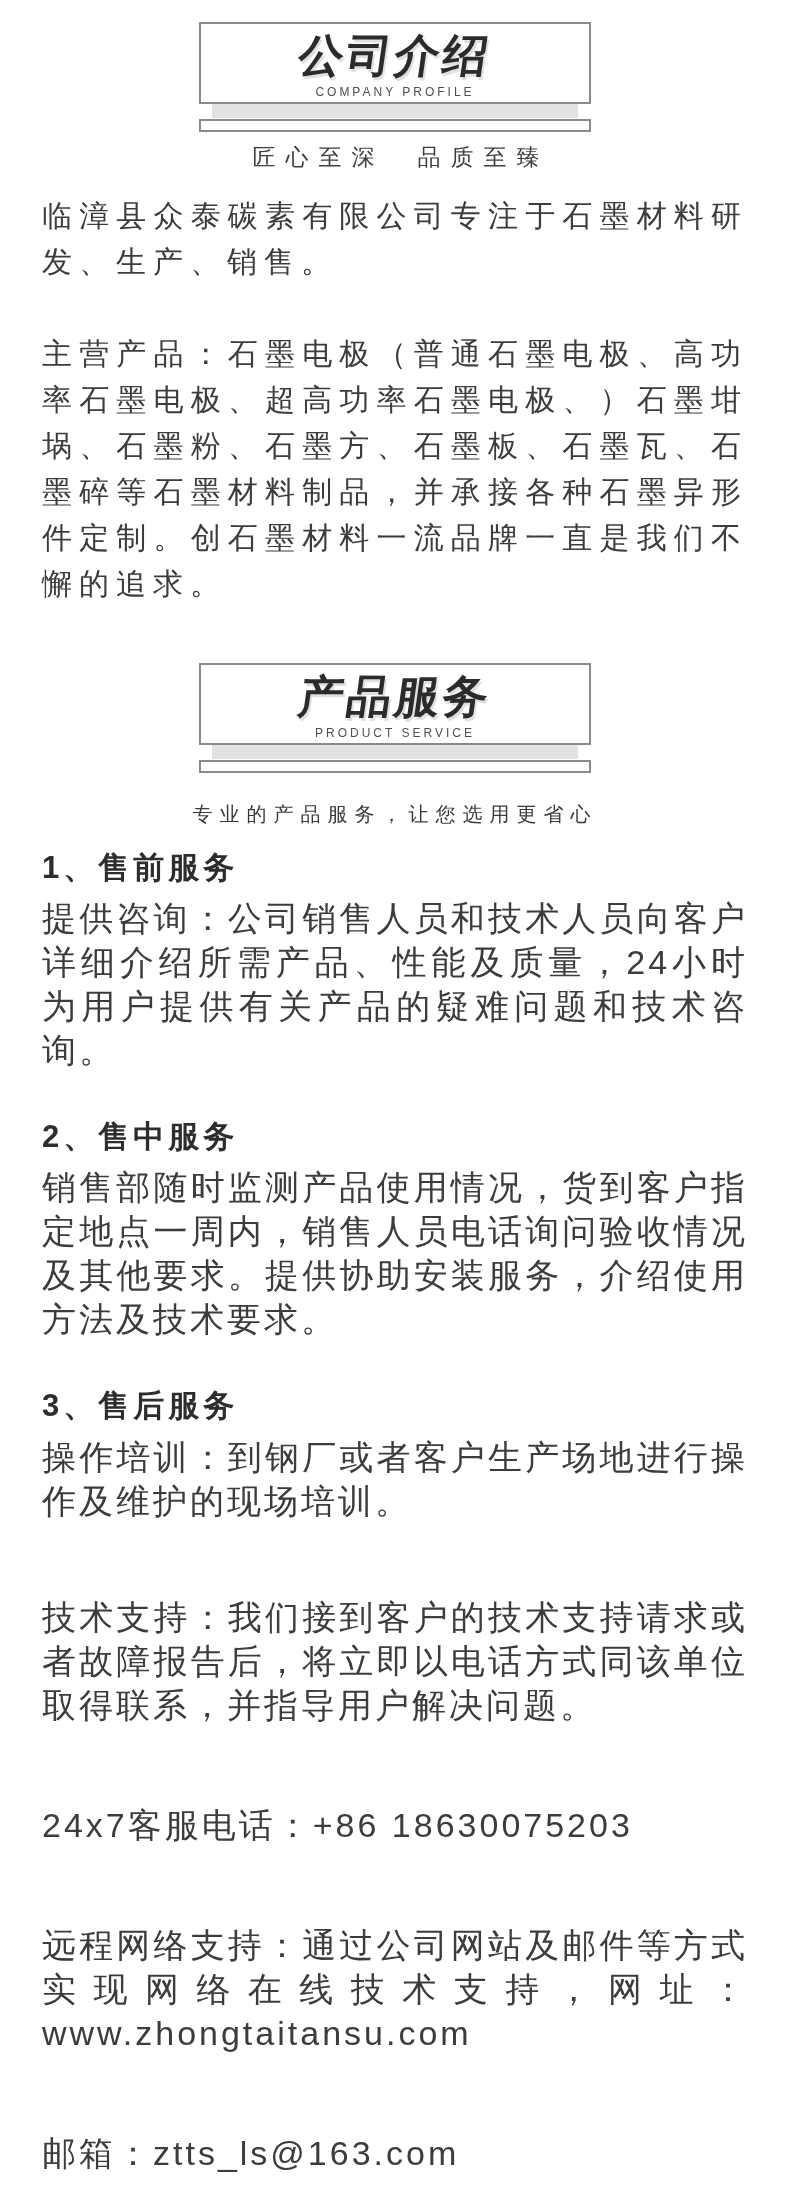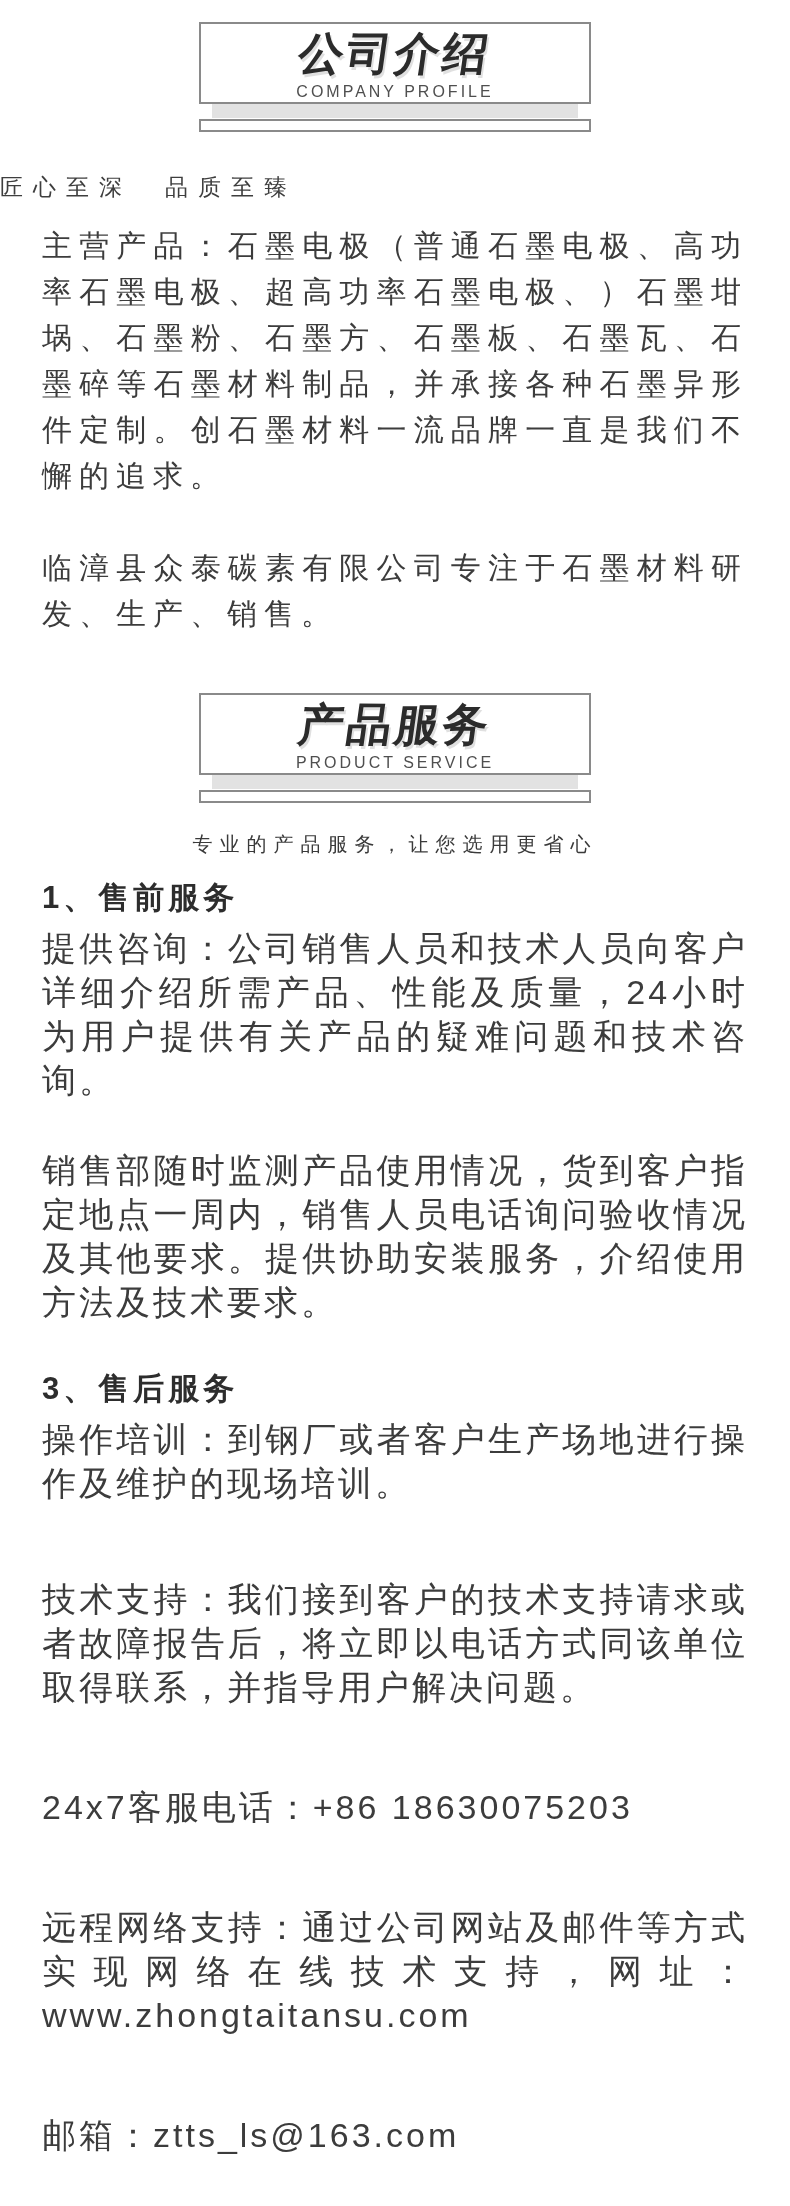--- a/index.html
+++ b/index.html
@@ -31,21 +31,21 @@
     font-weight: 700;
     color: #2b2b2b;
     letter-spacing: 3px;
     transform: skewX(-8deg);
     text-shadow: 2px 3px 0 rgba(0,0,0,0.12);
     line-height: 1;
     white-space: nowrap;
   }
   .banner-sub {
     margin-top: 8px;
-    font-size: 16px;
+    font-size: 12px;
     color: #4f4f4f;
     letter-spacing: 3px;
     line-height: 1;
     white-space: nowrap;
   }
   .banner-bar {
     height: 14px;
     margin: 0 13px;
     background: #e2e2e2;
   }
@@ -53,25 +53,27 @@
     height: 13px;
     margin-top: 1px;
     border: 2px solid #8a8a8a;
     background: #ffffff;
   }
   .company-banner { margin-top: 22px; }
   .service-banner { margin-top: 56px; }
 
   
   .slogan {
-    margin-top: 40px;
+    margin-top: 10px;
+    text-align: center;
     font-size: 23px;
     color: #3e3e3e;
     letter-spacing: 10px;
     white-space: nowrap;
+    padding-left: 12px;
   }
   .tagline {
     margin-top: 28px;
     text-align: center;
     font-size: 20px;
     color: #3a3a3a;
     letter-spacing: 7px;
     white-space: nowrap;
   }
 
@@ -119,22 +121,22 @@
         <div class="banner-title">公司介绍</div>
         <div class="banner-sub">COMPANY PROFILE</div>
       </div>
       <div class="banner-bar"></div>
       <div class="banner-foot"></div>
     </div>
 
     <div class="slogan">匠心至深　品质至臻</div>
 
     <div class="content company">
+      <p class="para intro">临漳县众泰碳素有限公司专注于石墨材料研发、生产、销售。</p>
       <p class="para intro">主营产品：石墨电极（普通石墨电极、高功率石墨电极、超高功率石墨电极、）石墨坩埚、石墨粉、石墨方、石墨板、石墨瓦、石墨碎等石墨材料制品，并承接各种石墨异形件定制。创石墨材料一流品牌一直是我们不懈的追求。</p>
-      <p class="para intro">临漳县众泰碳素有限公司专注于石墨材料研发、生产、销售。</p>
     </div>
 
   </section>
 
   <section>
 
     <div class="banner service-banner">
       <div class="banner-main">
         <div class="banner-title">产品服务</div>
         <div class="banner-sub">PRODUCT SERVICE</div>
@@ -143,20 +145,21 @@
       <div class="banner-foot"></div>
     </div>
 
     <div class="tagline">专业的产品服务，让您选用更省心</div>
 
     <div class="content service">
 
       <h2 class="svc-heading">1、售前服务</h2>
       <p class="para svc">提供咨询：公司销售人员和技术人员向客户详细介绍所需产品、性能及质量，24小时为用户提供有关产品的疑难问题和技术咨询。</p>
 
+      <h2 class="svc-heading">2、售中服务</h2>
       <p class="para svc">销售部随时监测产品使用情况，货到客户指定地点一周内，销售人员电话询问验收情况及其他要求。提供协助安装服务，介绍使用方法及技术要求。</p>
 
       <h2 class="svc-heading">3、售后服务</h2>
       <p class="para svc">操作培训：到钢厂或者客户生产场地进行操作及维护的现场培训。</p>
       <p class="para svc xl">技术支持：我们接到客户的技术支持请求或者故障报告后，将立即以电话方式同该单位取得联系，并指导用户解决问题。</p>
       <p class="para svc sm">24x7客服电话：+86 18630075203</p>
       <p class="para svc sm">远程网络支持：通过公司网站及邮件等方式实现网络在线技术支持，网址：www.zhongtaitansu.com</p>
       <p class="para svc sm">邮箱：ztts_ls@163.com</p>
 
     </div>

